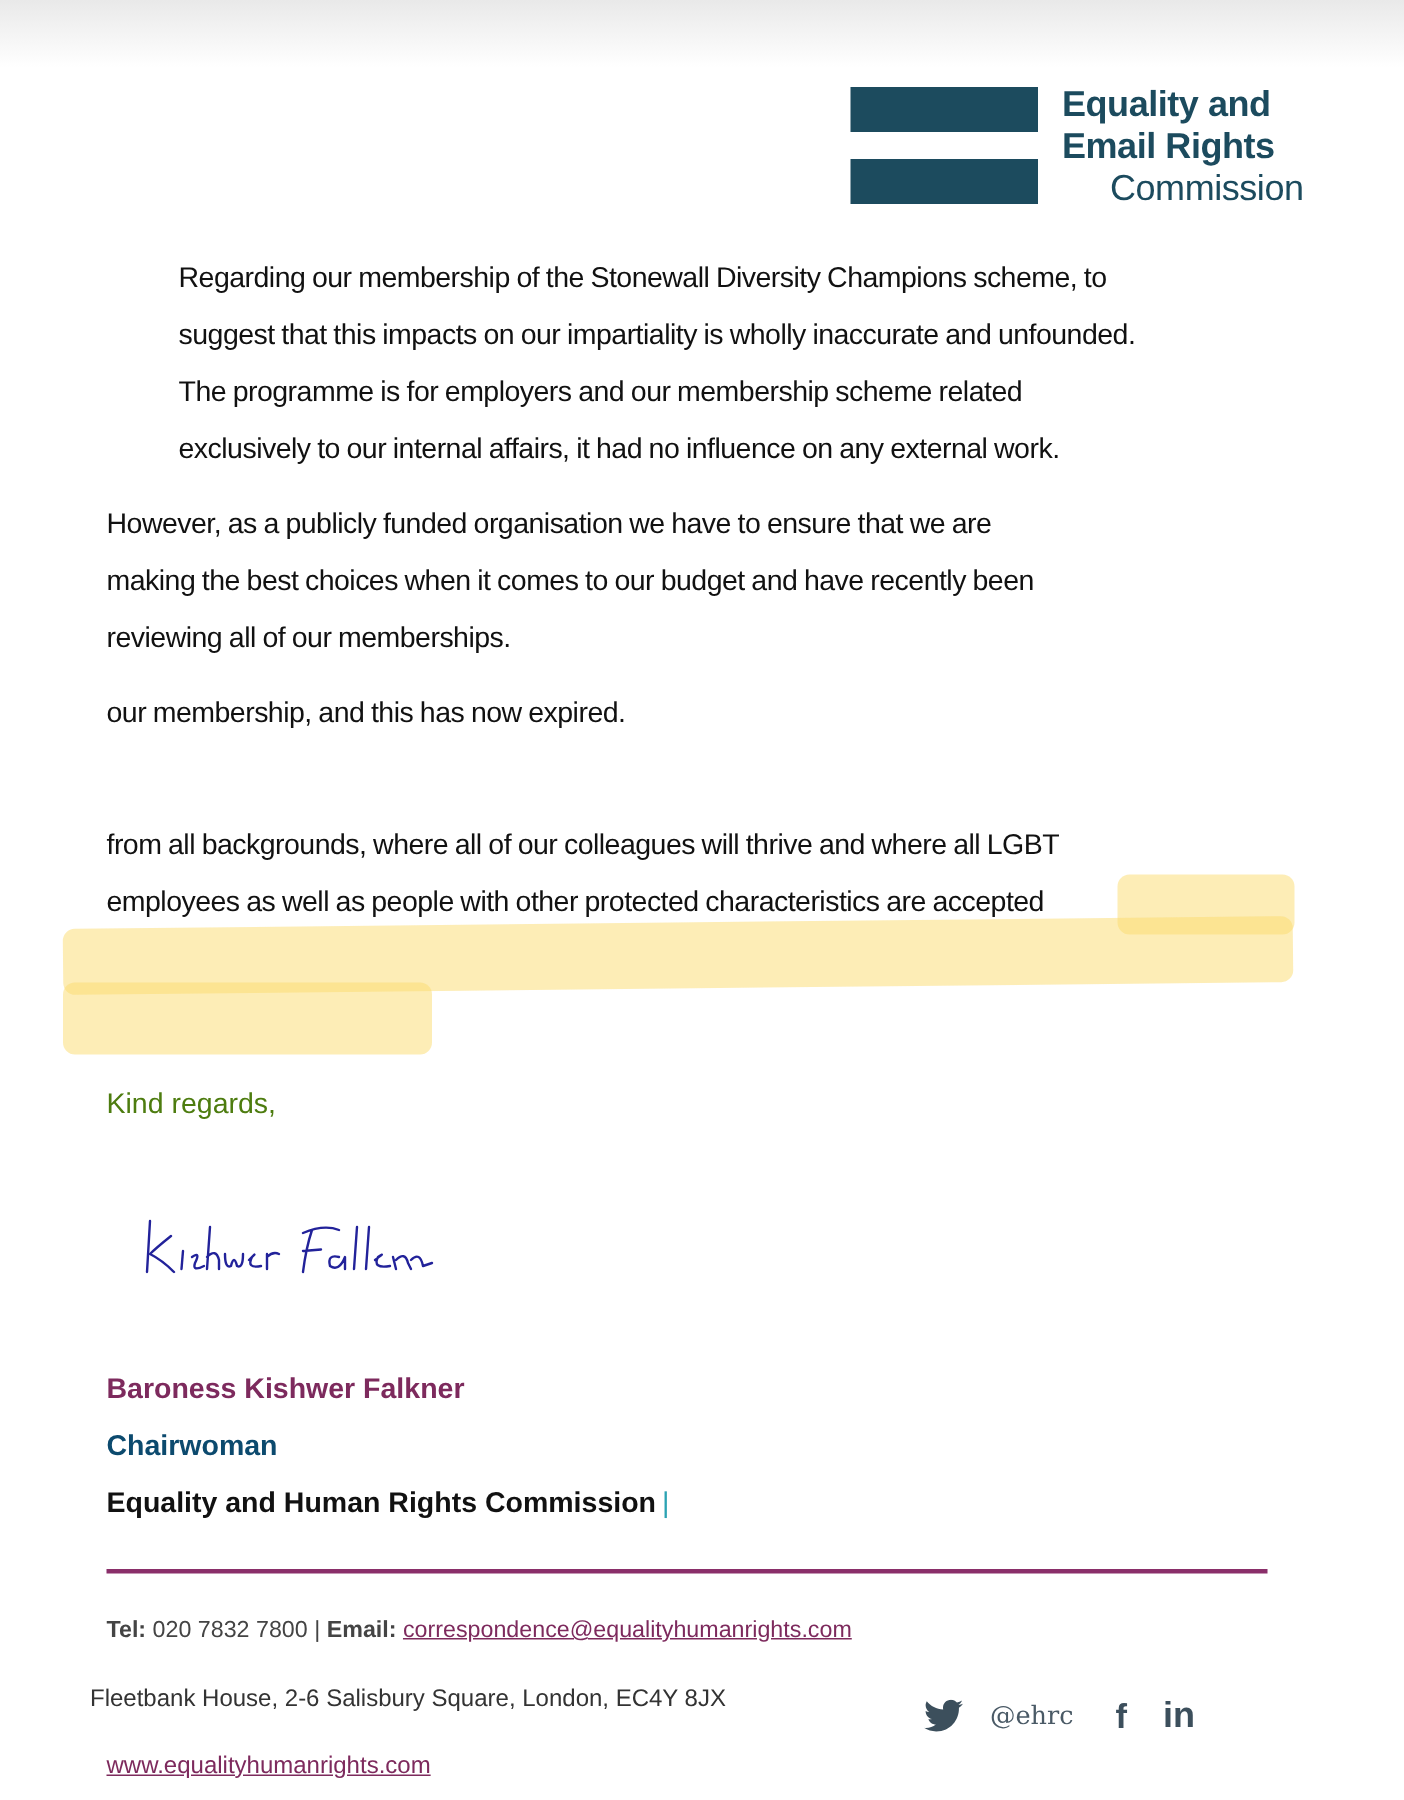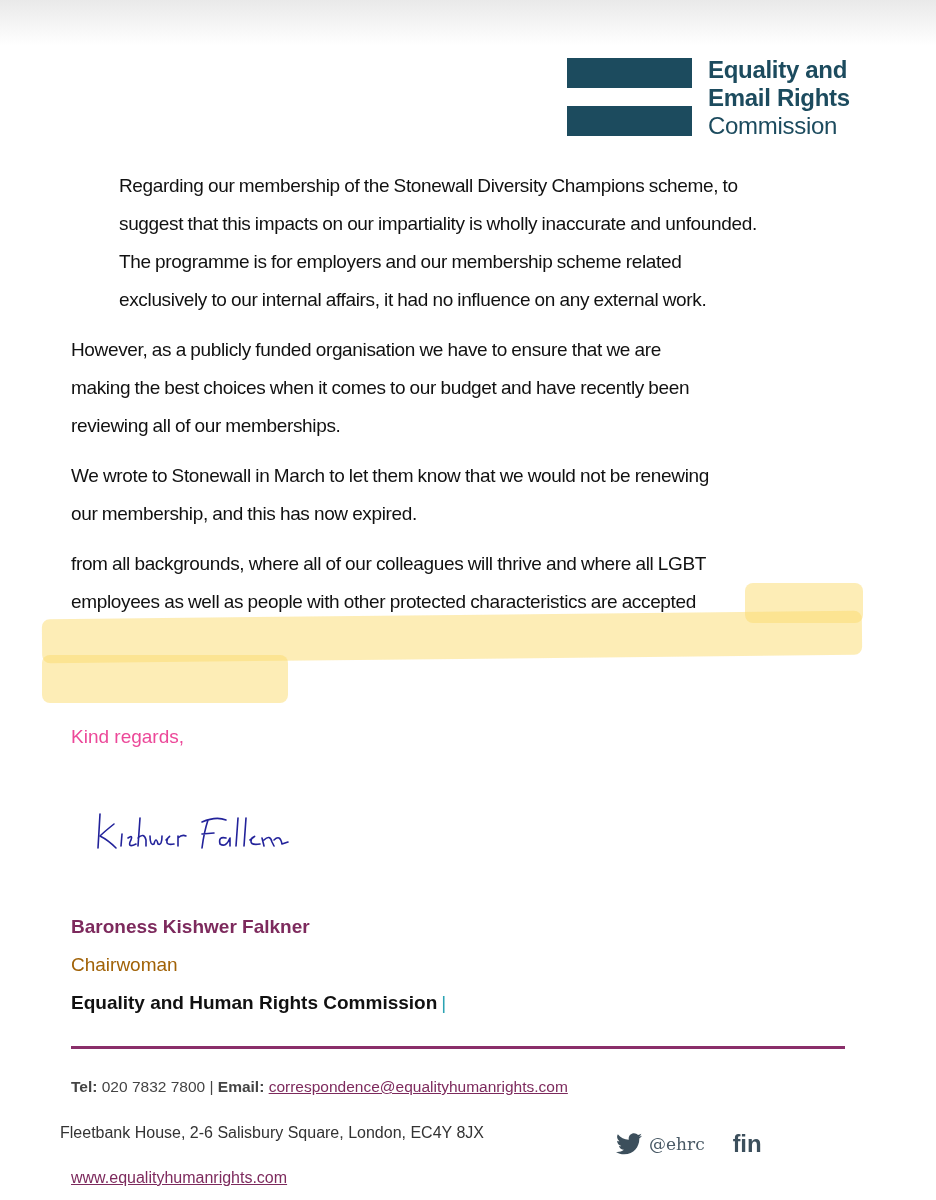--- a/index.html
+++ b/index.html
@@ -13,59 +13,59 @@
     position: absolute; left: 0; top: 0; width: 936px; height: 45px;
     background: linear-gradient(#e9e9e9, #ffffff);
   }
   
   .logo { position: absolute; left: 567px; top: 56px; width: 320px; height: 84px; }
   .logo .bar { position: absolute; left: 0; width: 125px; height: 30px; background: #1c4b5e; }
   .logo .bar.b1 { top: 2px; }
   .logo .bar.b2 { top: 50px; }
   .logo .text { position: absolute; left: 141px; top: 0; color: #1c4b5e; line-height: 28px; font-size: 24px; letter-spacing: -0.3px; }
   .logo .text .l1, .logo .text .l2 { font-weight: bold; display: block; }
-  .logo .text .l3 { display: block; font-weight: normal; }
+  .logo .text .l3 { display: block; font-weight: normal; margin-left: 32px; }
 
   .body-text {
     position: absolute; left: 71px; width: 800px;
     font-size: 19px; line-height: 38px; color: #111;
     letter-spacing: -0.35px; word-spacing: -0.5px;
   }
   .p1 { top: 167px; margin-left: 48px; }
   .p2 { top: 331px; }
   .p3 { top: 457px; }
   .p4 { top: 545px; }
   .body-text .line { display: block; white-space: nowrap; }
 
   .highlight { position: absolute; background: rgba(252, 220, 110, 0.5); border-radius: 8px; }
   .hl1 { left: 745px; top: 583px; width: 118px; height: 40px; }
   .hl2 { left: 42px; top: 615px; width: 820px; height: 44px; transform: rotate(-0.6deg); }
   .hl3 { left: 42px; top: 655px; width: 246px; height: 48px; }
 
-  .closing { position: absolute; left: 71px; top: 726px; font-size: 19px; color: #ec4899; }
+  .closing { position: absolute; left: 71px; top: 726px; font-size: 19px; color: #4d7c0f; }
   .signature { position: absolute; left: 92px; top: 806px; width: 240px; height: 60px; }
 
   .sig-name { position: absolute; left: 71px; top: 916px; font-size: 19px; font-weight: bold; color: #7d2a5d; }
-  .sig-title { position: absolute; left: 71px; top: 954px; font-size: 19px; font-weight: normal; color: #a16207; }
+  .sig-title { position: absolute; left: 71px; top: 954px; font-size: 19px; font-weight: bold; color: #0c4a6e; }
   .sig-org { position: absolute; left: 71px; top: 992px; font-size: 19px; font-weight: bold; color: #111; }
   .sig-org .caret { color: #2ba3b3; font-weight: normal; margin-left: 4px; }
 
   .divider { position: absolute; left: 71px; top: 1046px; width: 774px; height: 3px; background: #8a2f6a; }
 
   .contact { position: absolute; left: 71px; top: 1078px; font-size: 15.5px; color: #444; }
   .contact b { color: #444; }
   .contact a, .website { color: #7d2a5d; text-decoration: underline; }
   .address { position: absolute; left: 60px; top: 1124px; font-size: 16px; color: #333; }
   .website { position: absolute; left: 71px; top: 1169px; font-size: 16px; }
 
   .social { position: absolute; left: 616px; top: 1128px; height: 32px; display: flex; align-items: center; color: #3c4f5c; }
   .social .tw-icon { width: 26px; height: 22px; }
-  .social .handle { font-family: "DejaVu Serif", serif; font-size: 17px; margin-left: 7px; color: #4a5a66; }
+  .social .handle { font-family: "DejaVu Serif", serif; font-size: 17px; margin-left: 18px; color: #4a5a66; }
   .social .fb-icon { font-weight: bold; font-size: 23px; margin-left: 28px; font-family: "Liberation Sans", sans-serif; }
-  .social .li-icon { font-weight: bold; font-size: 24px; font-family: "Liberation Sans", sans-serif; }
+  .social .li-icon { font-weight: bold; font-size: 24px; margin-left: 24px; font-family: "Liberation Sans", sans-serif; }
 </style>
 </head>
 <body>
 
 <div class="top-shade"></div>
 
 <div class="logo">
   <div class="bar b1"></div>
   <div class="bar b2"></div>
   <div class="text">
@@ -86,21 +86,20 @@
   <span class="line">exclusively to our internal affairs, it had no influence on any external work.</span>
 </div>
 
 <div class="body-text p2">
   <span class="line">However, as a publicly funded organisation we have to ensure that we are</span>
   <span class="line">making the best choices when it comes to our budget and have recently been</span>
   <span class="line">reviewing all of our memberships.</span>
 </div>
 
 <div class="body-text p3">
-  <span class="line">We wrote to Stonewall in March to let them know that we would not be renewing</span>
   <span class="line">our membership, and this has now expired.</span>
 </div>
 
 <div class="body-text p4">
   <span class="line">from all backgrounds, where all of our colleagues will thrive and where all LGBT</span>
   <span class="line">employees as well as people with other protected characteristics are accepted</span>
 </div>
 
 <div class="closing">Kind regards,</div>
 

